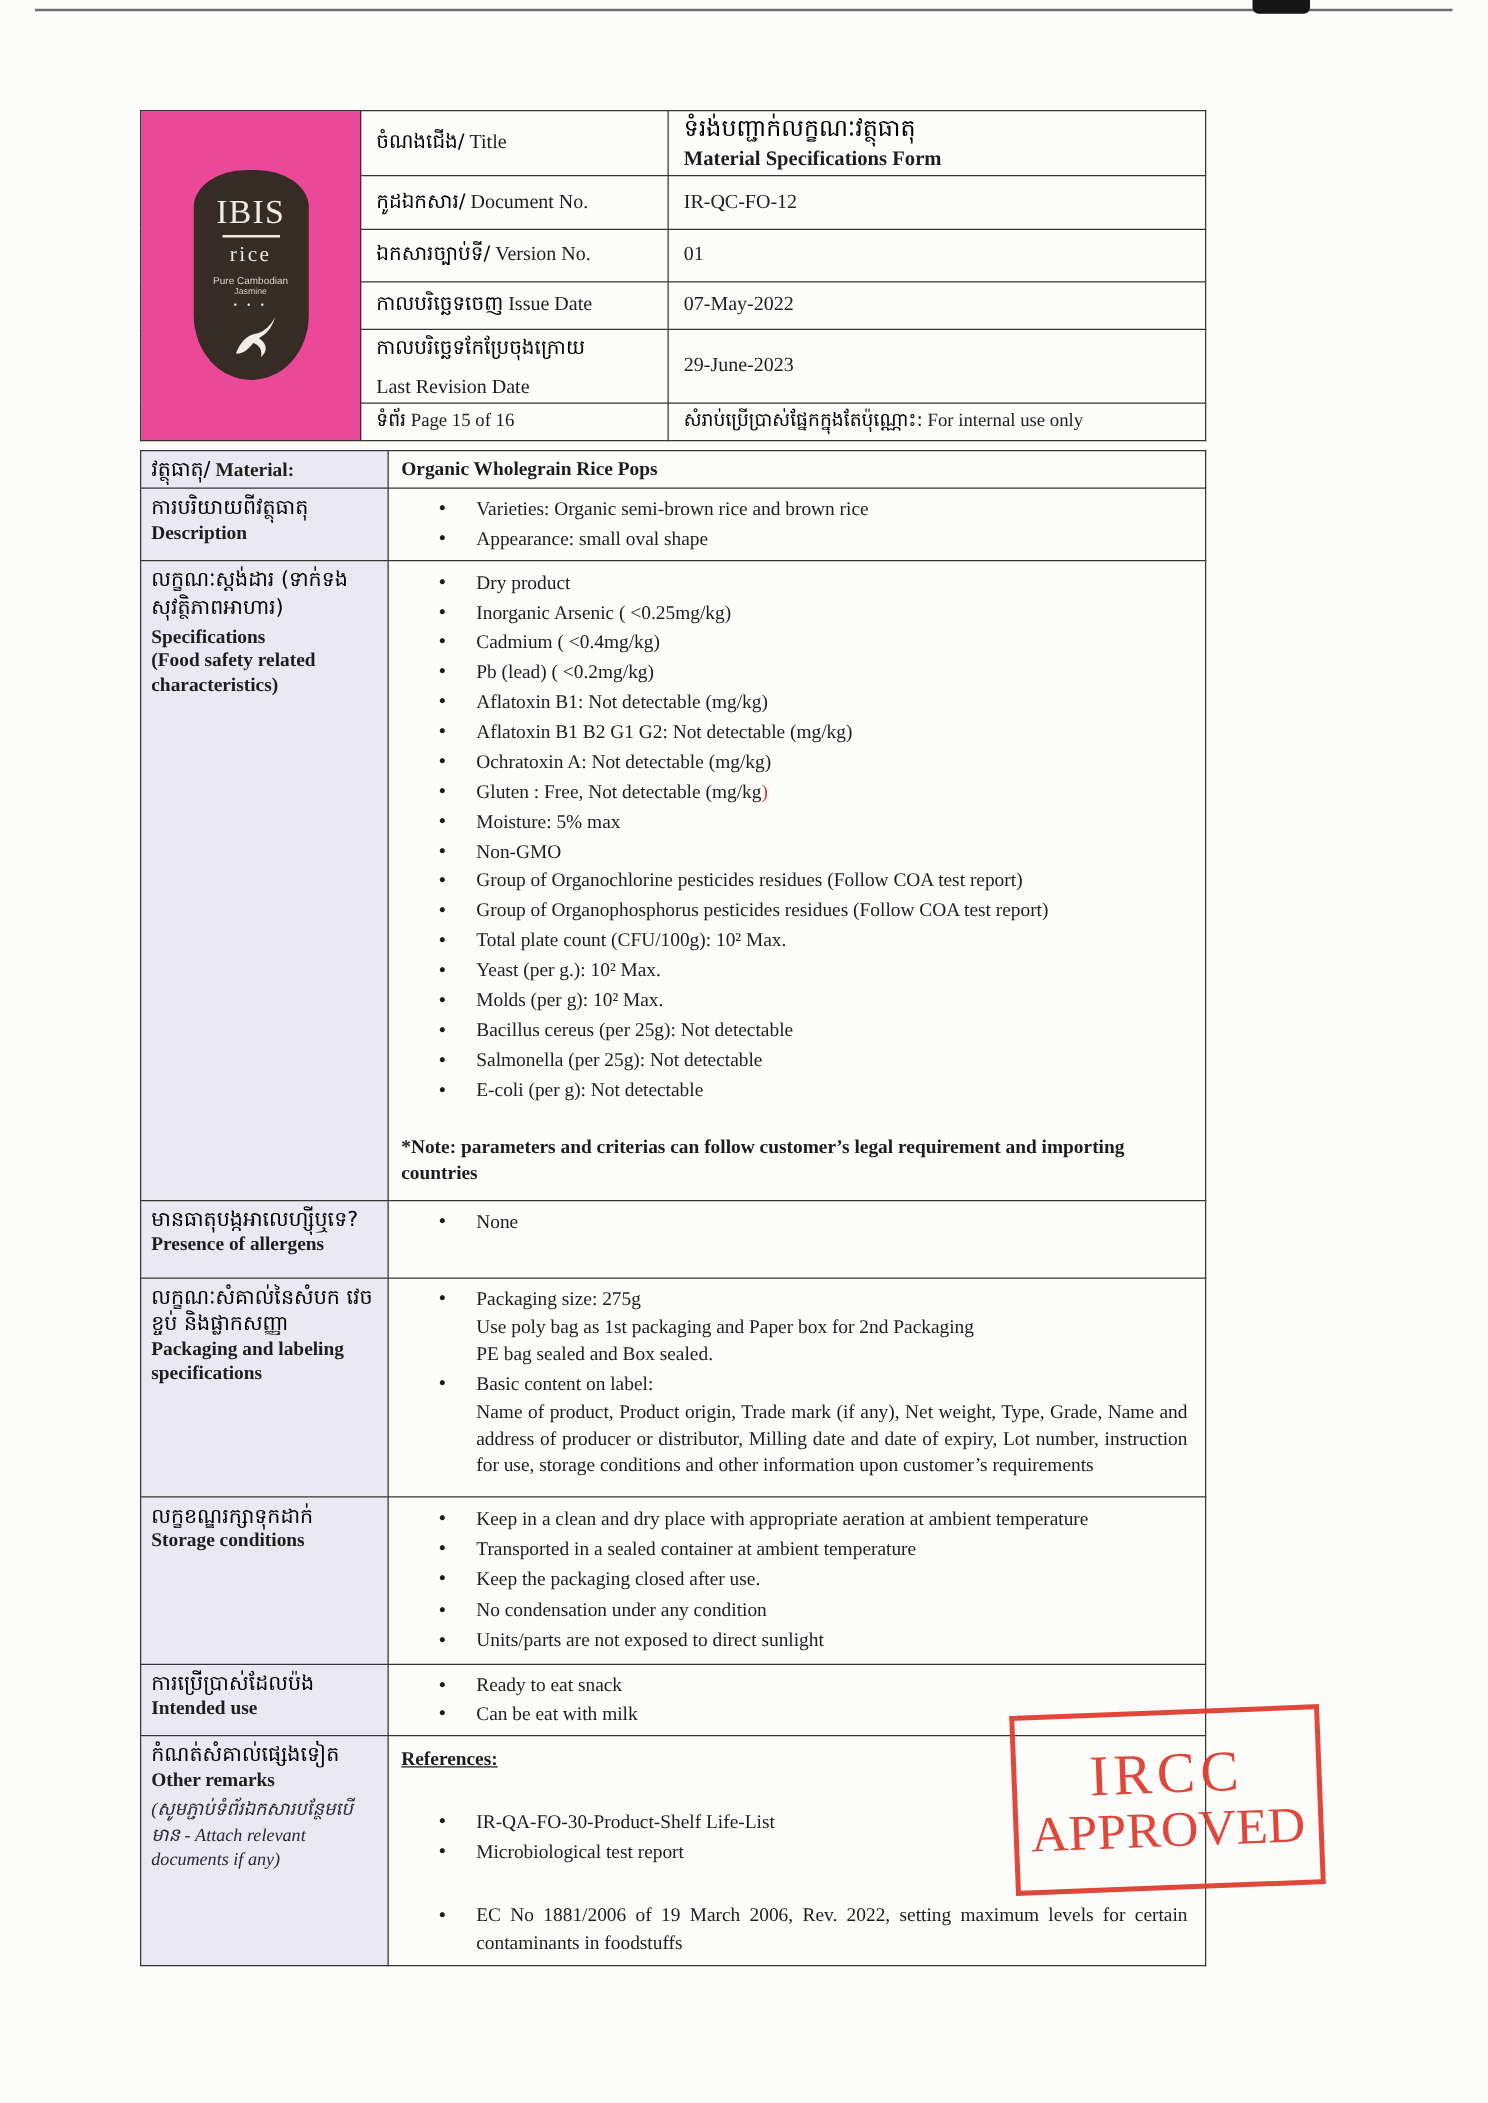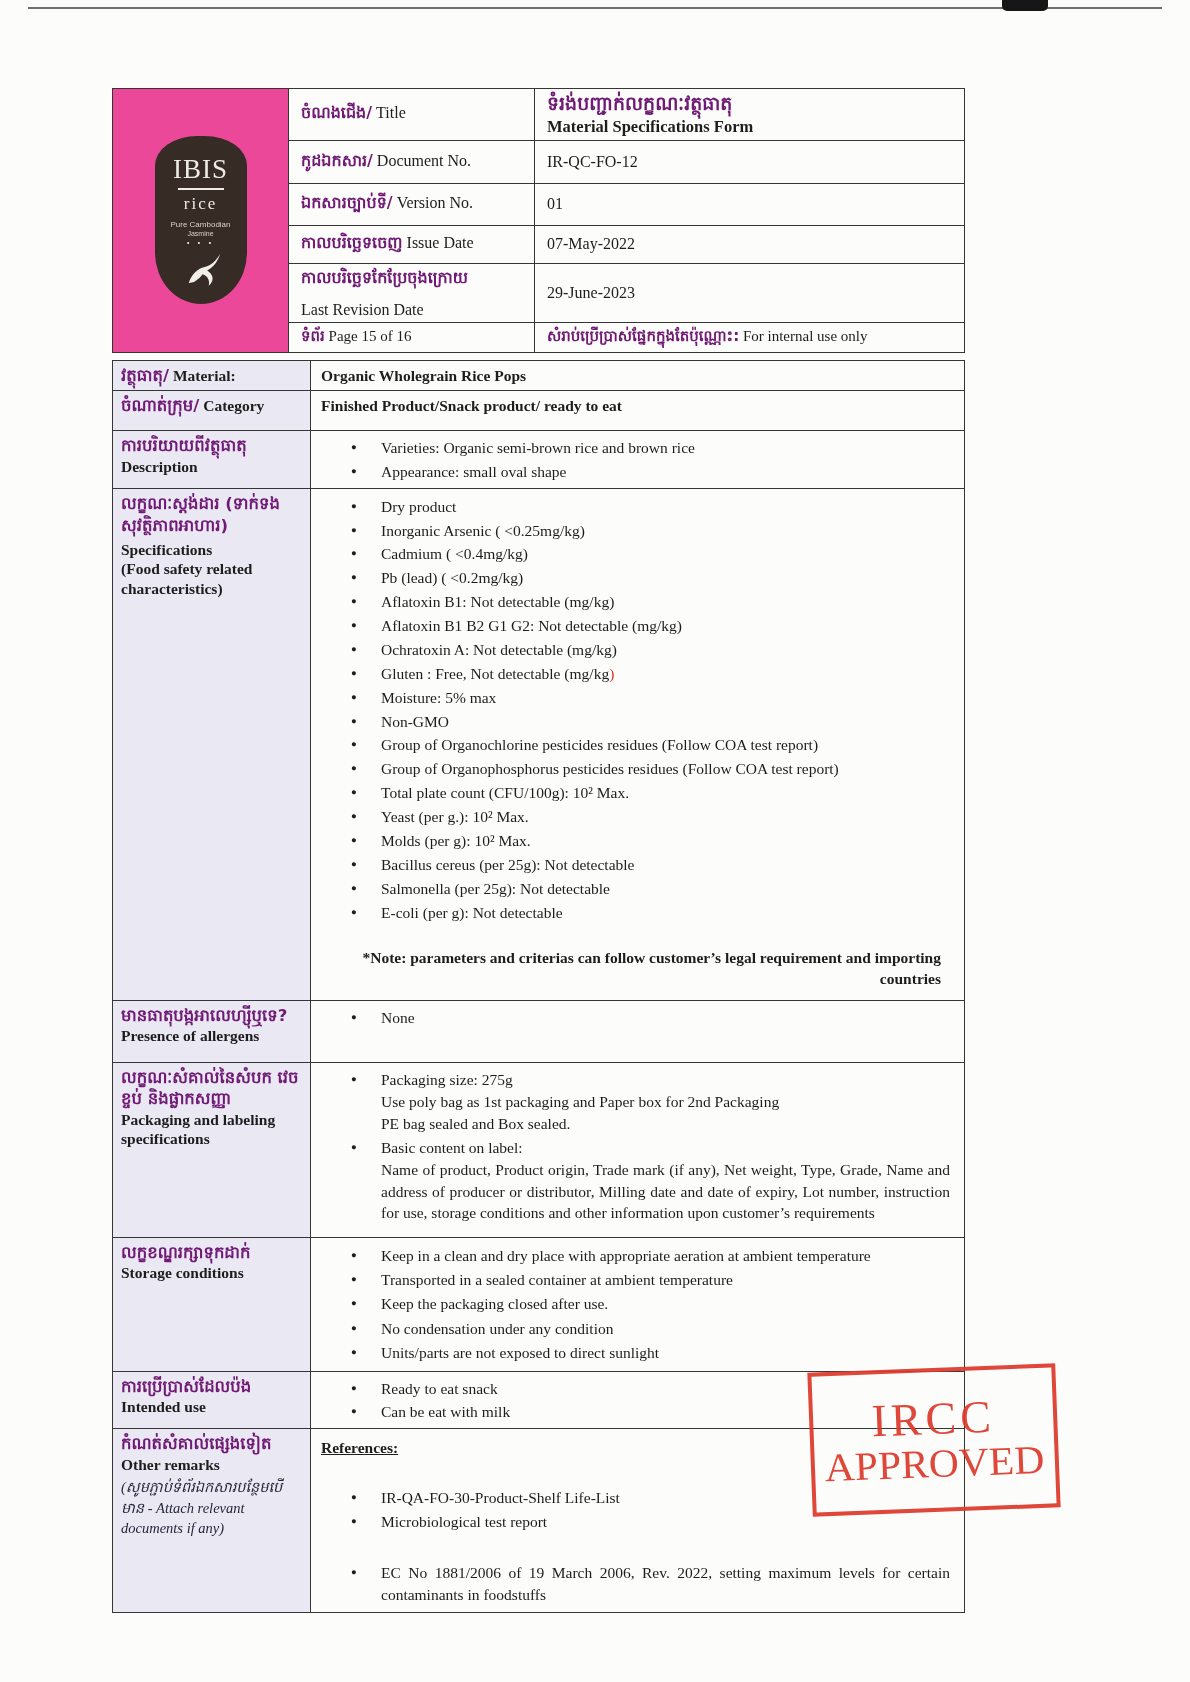--- a/index.html
+++ b/index.html
@@ -9,21 +9,21 @@
   
   .scan-line{position:absolute;top:7px;left:28px;width:1134px;height:2px;background:#6f6f6f;}
   .scan-blob{position:absolute;top:0;left:1002px;width:46px;height:11px;background:#161616;border-radius:0 0 5px 5px;}
 
   table{border-collapse:collapse;position:absolute;table-layout:fixed;}
   td{border:1.8px solid #353535;box-sizing:border-box;}
 
   
   .header-table{left:112px;top:88px;width:853px;}
   .header-table td{padding:3px 12px;vertical-align:middle;font-size:16px;}
-  .km{font-family:"DejaVu Sans",sans-serif;font-weight:700;color:#701a75;}
+  .km{font-family:"DejaVu Sans",sans-serif;font-weight:400;color:#000000;}
   .en-reg{font-family:"Liberation Serif",serif;font-weight:400;}
   .en-b{font-family:"Liberation Serif",serif;font-weight:700;}
   .logo-cell{text-align:center;vertical-align:middle;background:#ec4899;}
   .doc-title-km{font-size:19px;line-height:1.25;}
   .doc-title-en{font-weight:700;font-size:16.5px;margin-top:1px;}
   .hvalue{font-size:16px;}
   .two-line-label .line2{margin-top:10px;}
 
   
   .badge{width:92px;height:168px;margin:4px auto;background:#372b26;color:#efece6;
@@ -46,21 +46,21 @@
   .main-table .val{background:#fcfcfa;vertical-align:top;padding:4px 10px;font-size:15.5px;line-height:1.38;}
   .bold-val{font-weight:700;}
 
   .bullet-item{display:flex;margin:2px 0;}
   .bullet-dot{flex:0 0 30px;margin-left:30px;font-size:9.5px;padding-top:4px;text-align:left;color:#1d1d1d;}
   .bullet-text{flex:1;}
   .subline{margin-top:1px;}
   .red-mark{color:#d5392f;}
 
   .specs-val .bullet-item{margin:2.5px 0;}
-  .note{font-weight:700;margin:24px 0 6px;font-size:15.5px;max-width:620px;text-align:right;}
+  .note{font-weight:700;margin:24px 0 6px;font-size:15.5px;max-width:620px;}
   .alrg-val{padding-top:6px;}
   .pack-val .bullet-item{margin:2px 0;}
   .pack-val .subline{text-align:justify;padding-right:4px;}
   .storage-val .bullet-item{margin:3px 0;}
   .refs-heading{font-weight:700;text-decoration:underline;font-size:15.5px;margin:4px 0 0;}
   .refs{margin-top:28px;}
   .refs .bullet-item{margin:3px 0;}
   .refs .bullet-item:nth-child(3){margin-top:30px;}
   .refs .bullet-item:nth-child(3) .bullet-text{text-align:justify;padding-right:4px;}
   .attach-note{font-family:Liberation Serif, serif;font-style:italic;font-size:14.5px;margin-top:4px;color:#26263a;}
@@ -161,29 +161,20 @@
         <tr>
       <td class="lbl inline" style="height:27px">
         <span class="km">វត្ថុធាតុ/</span>
         <span class="en-b">Material:</span>
       </td>
       <td class="val">
         <div class="bold-val">Organic Wholegrain Rice Pops</div>
       </td>
     </tr>
 
-    <tr>
-      <td class="lbl inline" style="height:40px">
-        <span class="km">ចំណាត់ក្រុម/</span>
-        <span class="en-b">Category</span>
-      </td>
-      <td class="val">
-        <div class="bold-val">Finished Product/Snack product/ ready to eat</div>
-      </td>
-    </tr>
 
     <tr>
       <td class="lbl" style="height:46px">
         <span class="km">ការបរិយាយពីវត្ថុធាតុ</span>
         <span class="en-b">Description</span>
       </td>
       <td class="val">
         <div class="bullets">
               <div class="bullet-item">
                 <span class="bullet-dot">●</span>

